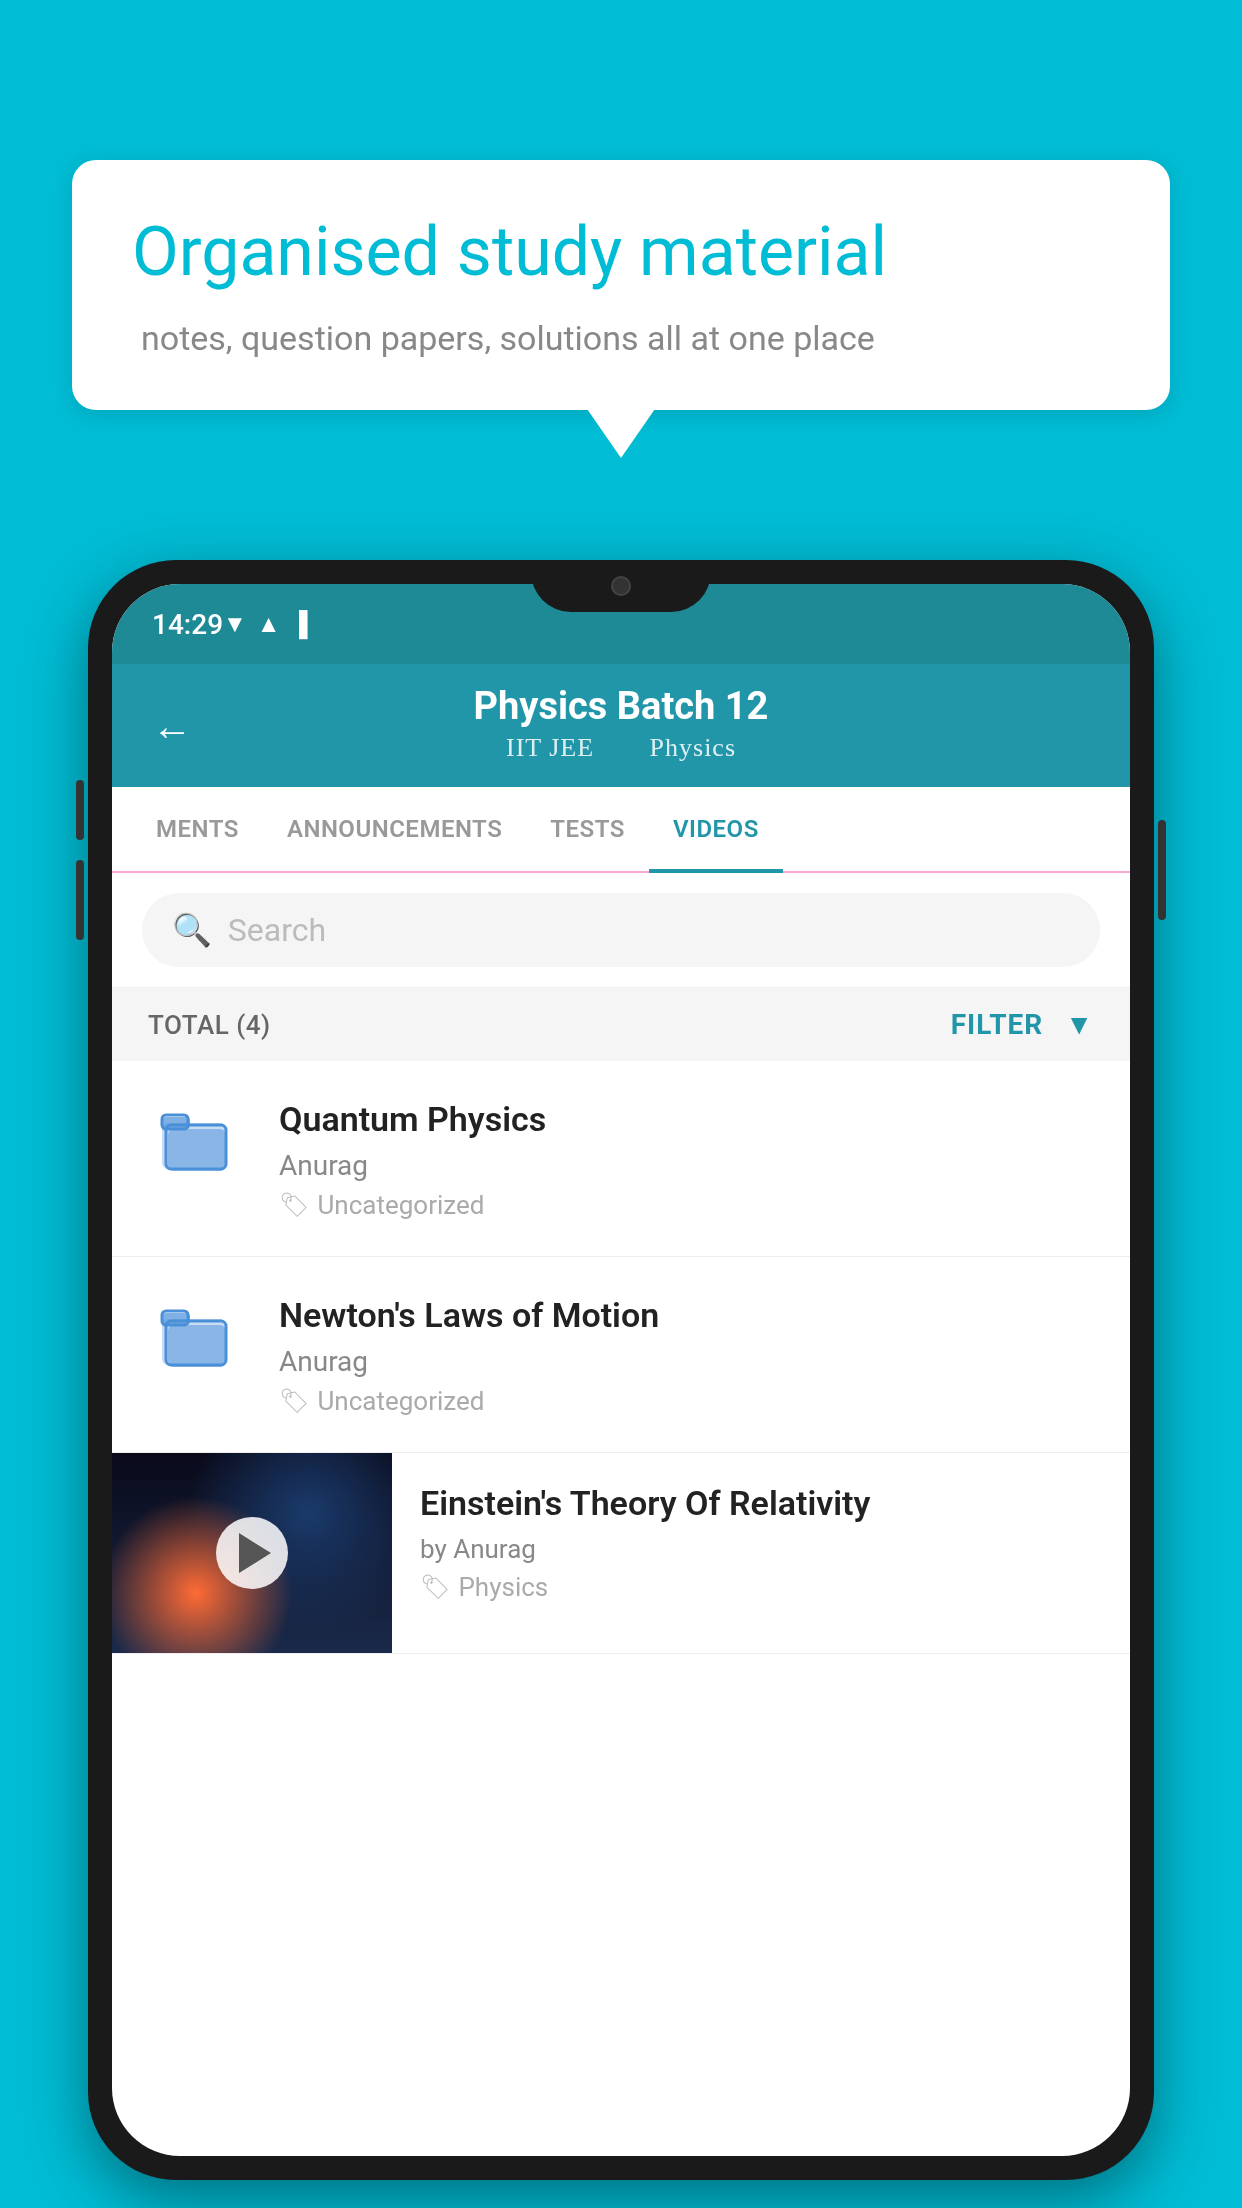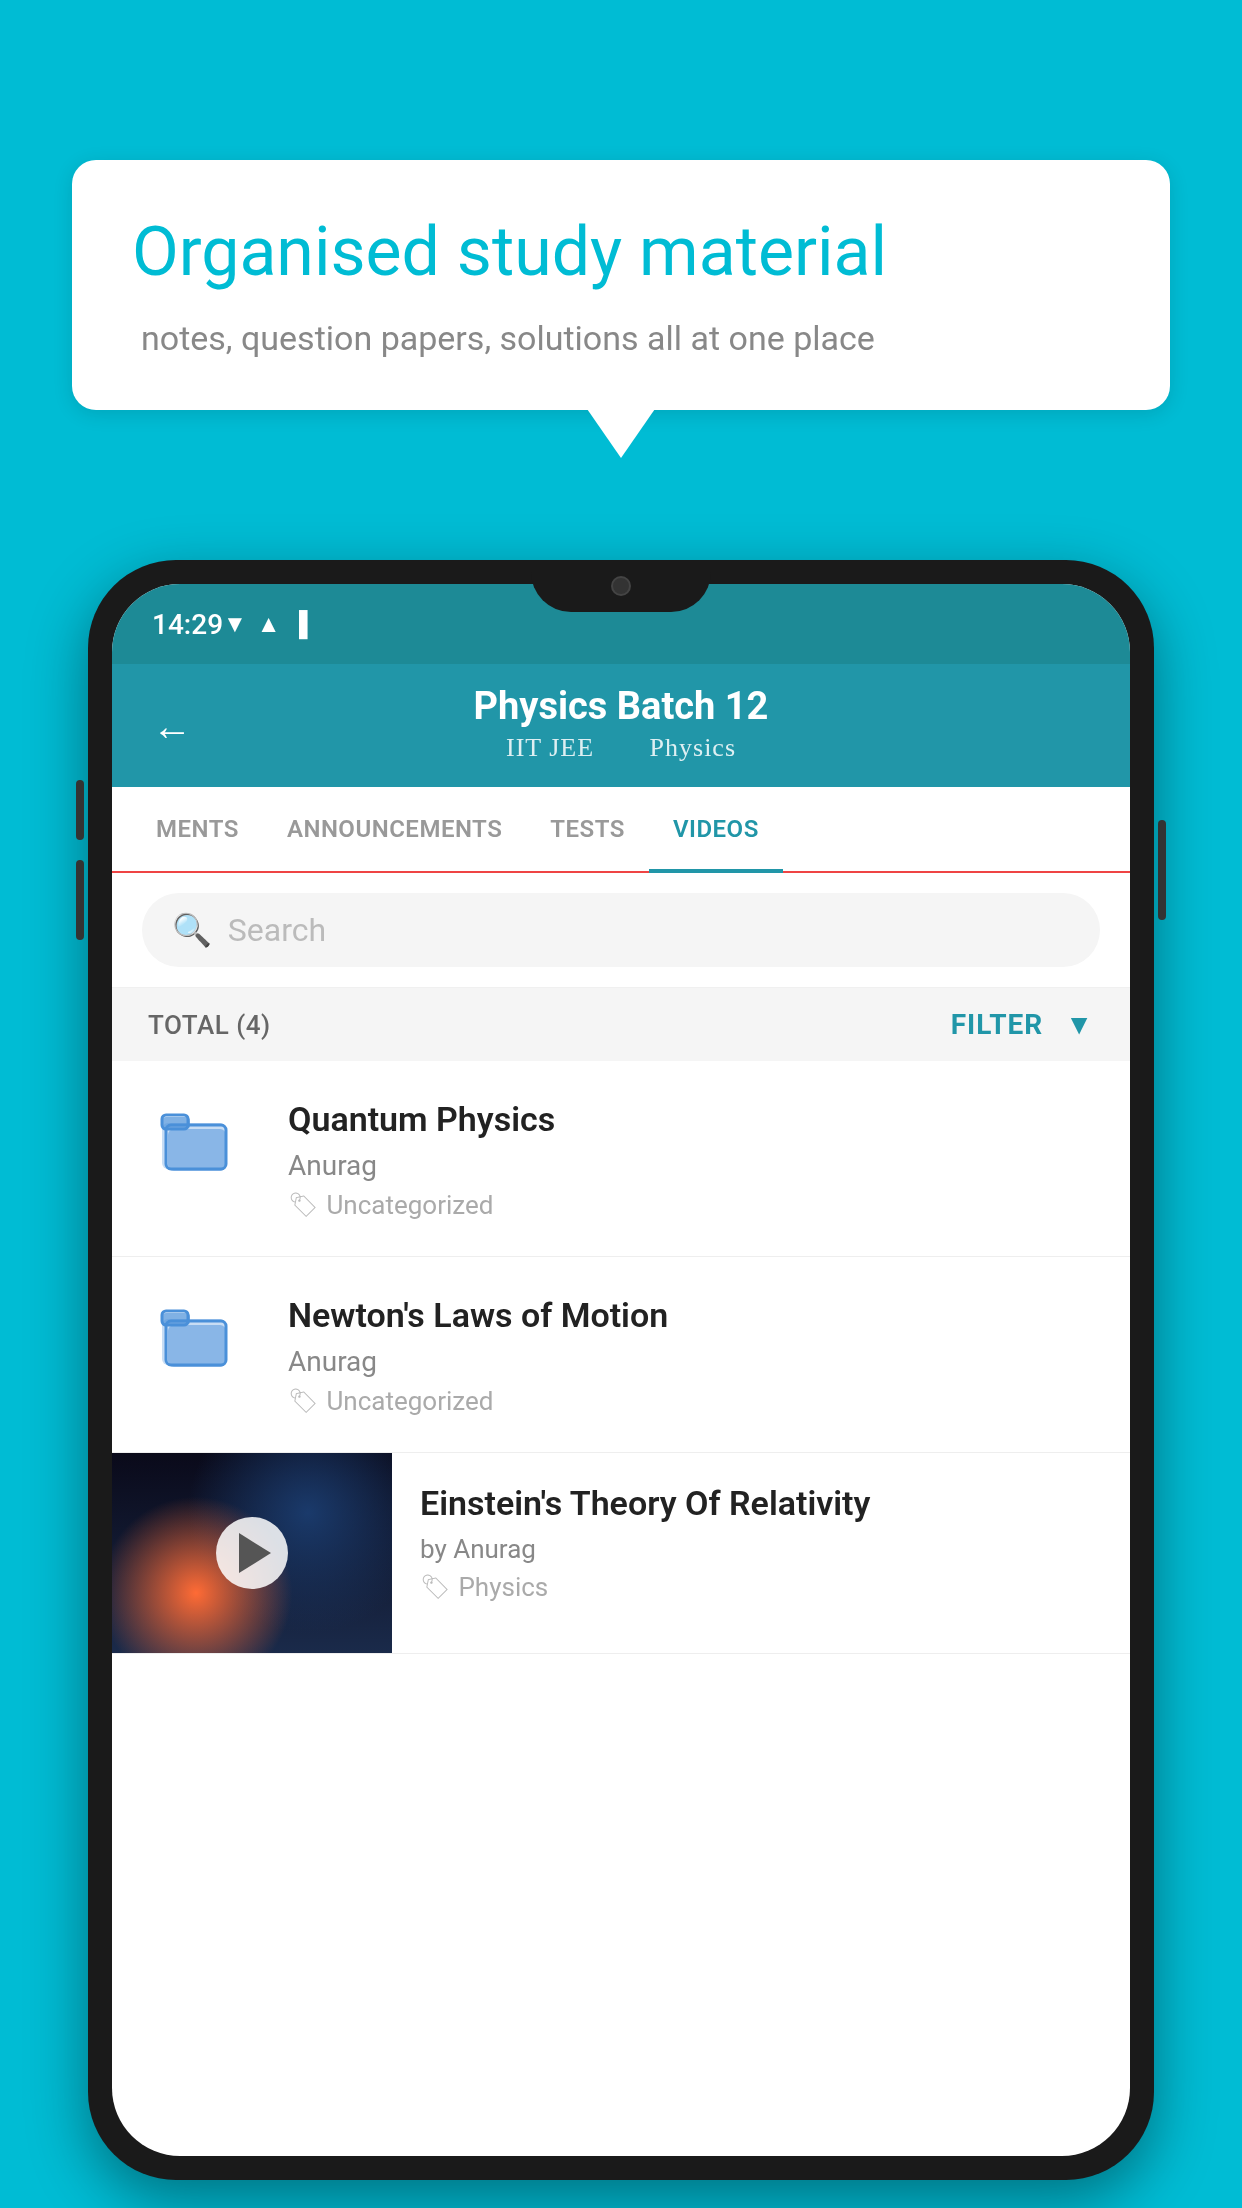--- a/index.html
+++ b/index.html
@@ -169,21 +169,21 @@
     .header-subtitle span {
       margin: 0 12px;
       font-family: Liberation Serif, serif;
     }
 
     
     .tabs-bar {
       background: white;
       display: flex;
       align-items: center;
-      border-bottom: 2px solid #ef4444;
+      border-bottom: 2px solid #f9a8d4;
       padding: 0 20px;
     }
 
     .tab-item {
       padding: 28px 24px;
       font-size: 24px;
       font-weight: 600;
       color: #999;
       letter-spacing: 0.5px;
       text-transform: uppercase;
@@ -266,21 +266,21 @@
     .video-list {
       background: white;
       overflow-y: auto;
     }
 
     .video-item {
       display: flex;
       align-items: flex-start;
       padding: 36px 36px;
       border-bottom: 1px solid #eee;
-      gap: 40px;
+      gap: 31px;
     }
 
     .video-icon-area {
       width: 100px;
       flex-shrink: 0;
       display: flex;
       align-items: center;
       justify-content: center;
       padding-top: 4px;
     }

